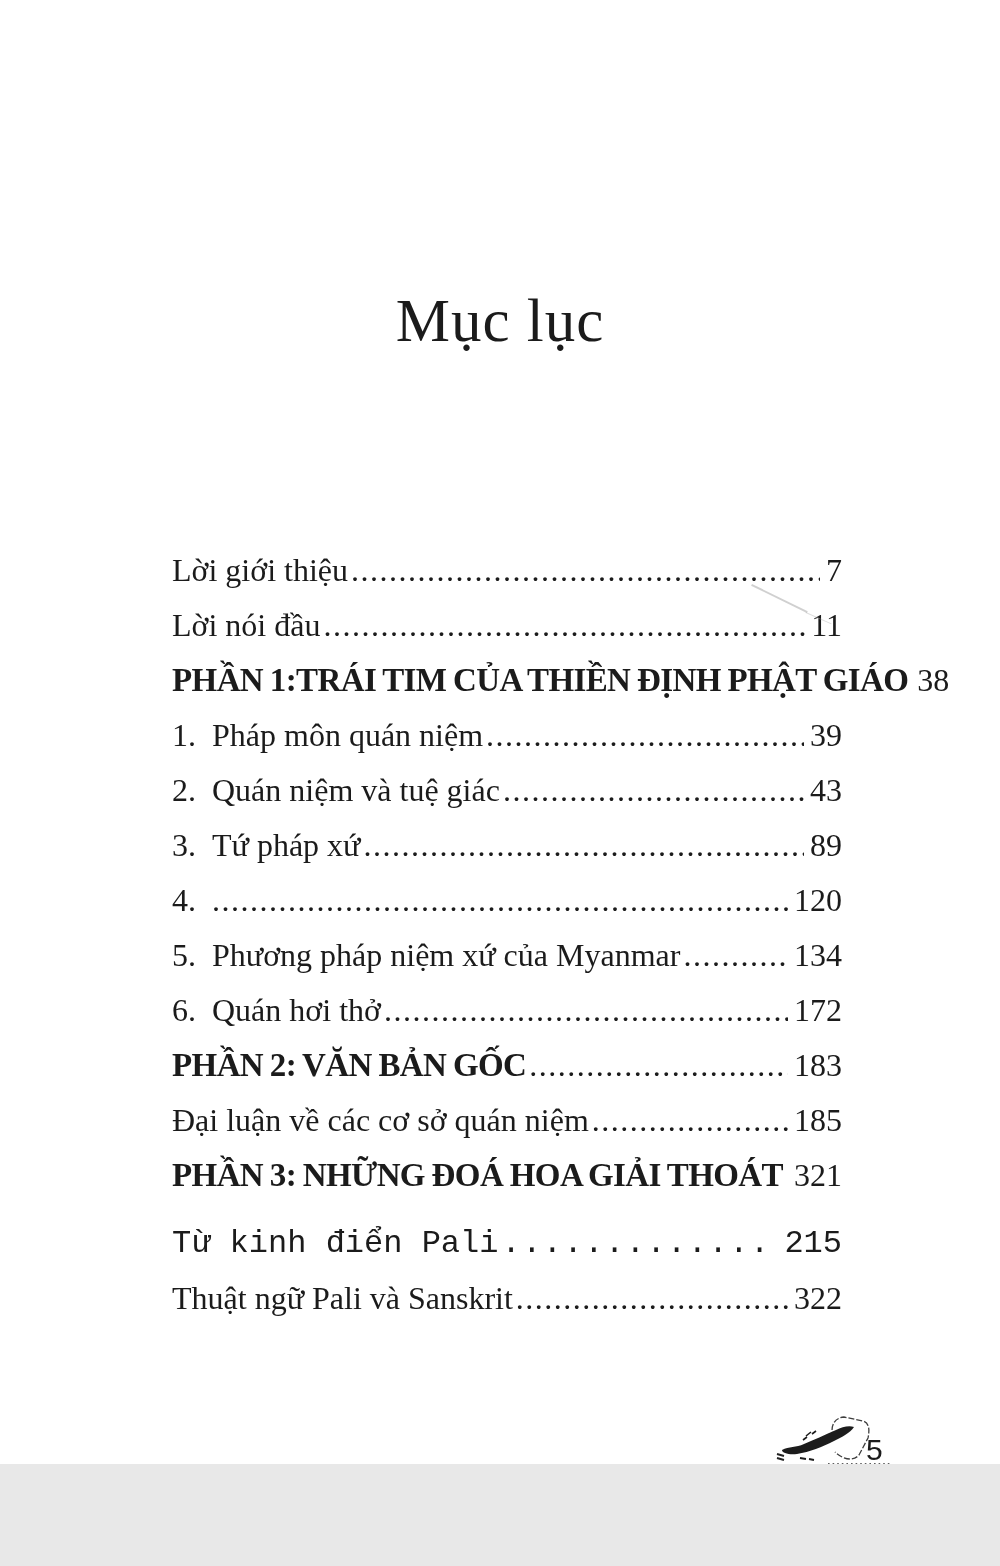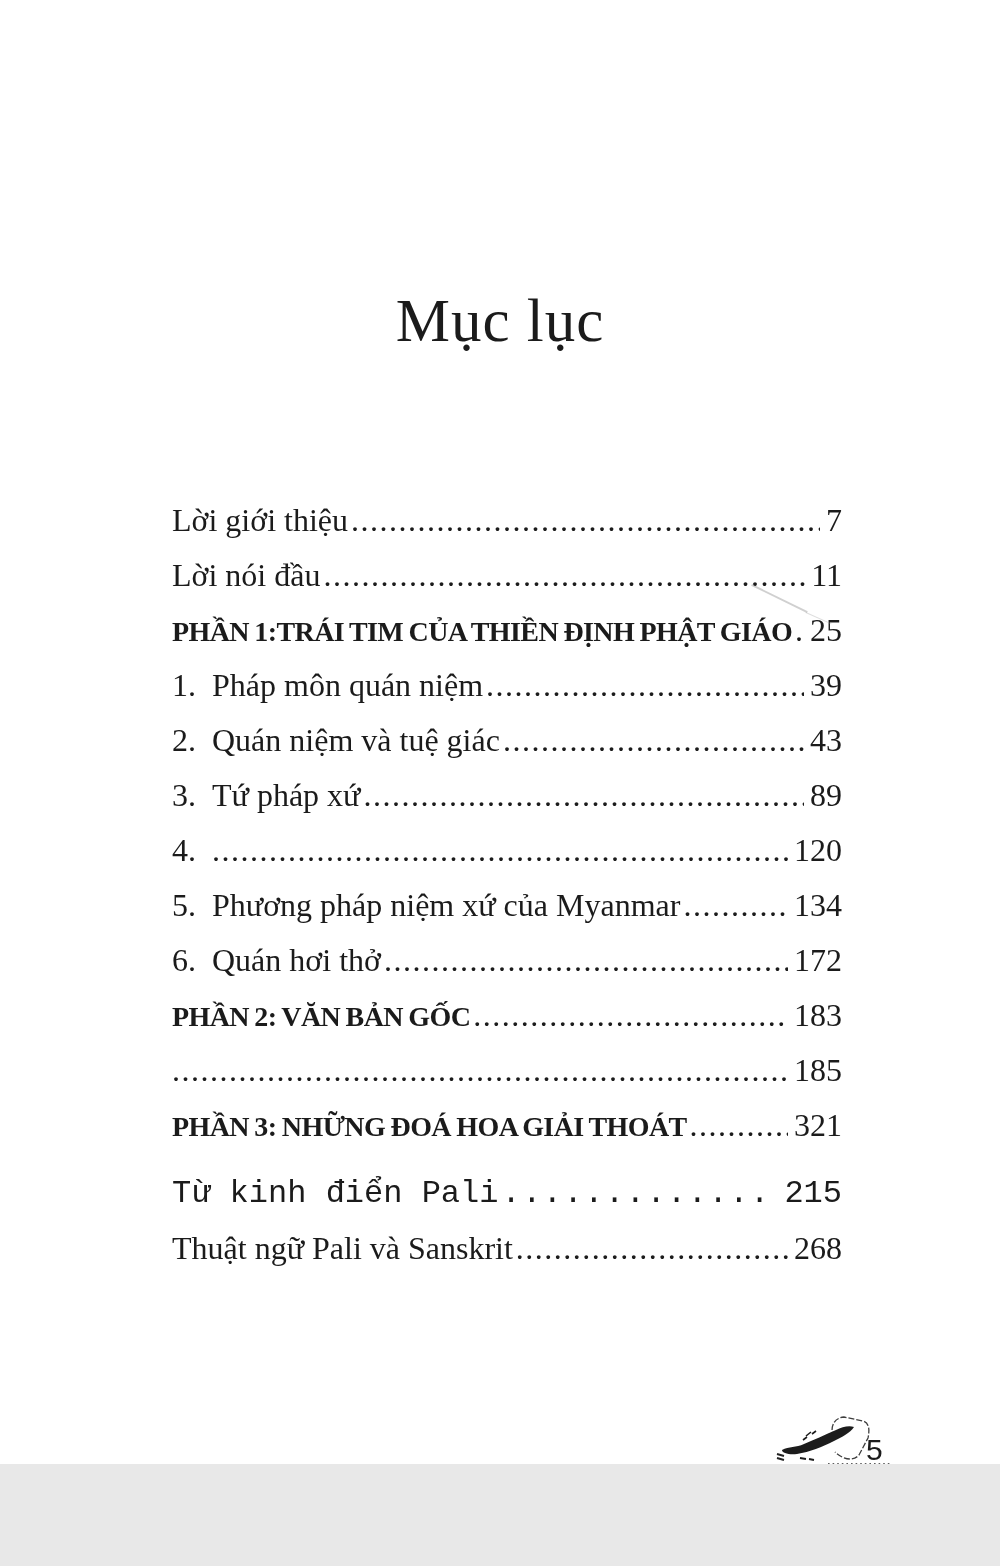--- a/index.html
+++ b/index.html
@@ -19,37 +19,37 @@
     left: 0;
     width: 100%;
     text-align: center;
     font-size: 61px;
     line-height: 1.15;
     letter-spacing: 1px;
     font-weight: 500;
   }
   .toc {
     position: absolute;
-    top: 493px;
+    top: 543px;
     left: 172px;
     width: 670px;
   }
   .row {
     display: flex;
     align-items: baseline;
     height: 55px;
     line-height: 55px;
     font-size: 32px;
     white-space: nowrap;
   }
   .row.gap-before { margin-top: 13px; font-family: Liberation Mono, monospace; }
   .idx { flex: 0 0 40px; }
   .label { flex: 0 0 auto; padding-right: 3px; }
   .row.section .label {
-    font-size: 28px;
+    font-size: 33px;
     letter-spacing: -0.6px;
     word-spacing: -1px;
     font-weight: 600;
     text-align: right;
   }
   .dots {
     flex: 1 1 auto;
     overflow: hidden;
     white-space: nowrap;
     letter-spacing: 1.5px;
@@ -117,21 +117,21 @@
 
     <div class="row">
       <span class="label">Lời nói đầu</span>
       <span class="dots"></span>
       <span class="pagenum">11</span>
     </div>
 
     <div class="row section">
       <span class="label">PHẦN 1:TRÁI TIM CỦA THIỀN ĐỊNH PHẬT GIÁO</span>
       <span class="dots"></span>
-      <span class="pagenum">25</span>
+      <span class="pagenum">38</span>
     </div>
 
     <div class="row">
       <span class="idx">1.</span>
       <span class="label">Pháp môn quán niệm</span>
       <span class="dots"></span>
       <span class="pagenum">39</span>
     </div>
 
     <div class="row">
@@ -168,40 +168,41 @@
       <span class="pagenum">172</span>
     </div>
 
     <div class="row section">
       <span class="label">PHẦN 2: VĂN BẢN GỐC</span>
       <span class="dots"></span>
       <span class="pagenum">183</span>
     </div>
 
     <div class="row">
+      <span class="label">Đại luận về các cơ sở quán niệm</span>
       <span class="dots"></span>
       <span class="pagenum">185</span>
     </div>
 
     <div class="row section">
       <span class="label">PHẦN 3: NHỮNG ĐOÁ HOA GIẢI THOÁT</span>
       <span class="dots"></span>
       <span class="pagenum">321</span>
     </div>
 
     <div class="row gap-before">
       <span class="label">Từ kinh điển Pali</span>
       <span class="dots"></span>
       <span class="pagenum">215</span>
     </div>
 
     <div class="row">
       <span class="label">Thuật ngữ Pali và Sanskrit</span>
       <span class="dots"></span>
-      <span class="pagenum">268</span>
+      <span class="pagenum">322</span>
     </div>
 
   </div>
 
   <div class="scratch-a"></div>
   <div class="scratch-b"></div>
 
   <div class="footer">
     <svg width="118" height="56" viewBox="0 0 118 56">
 

